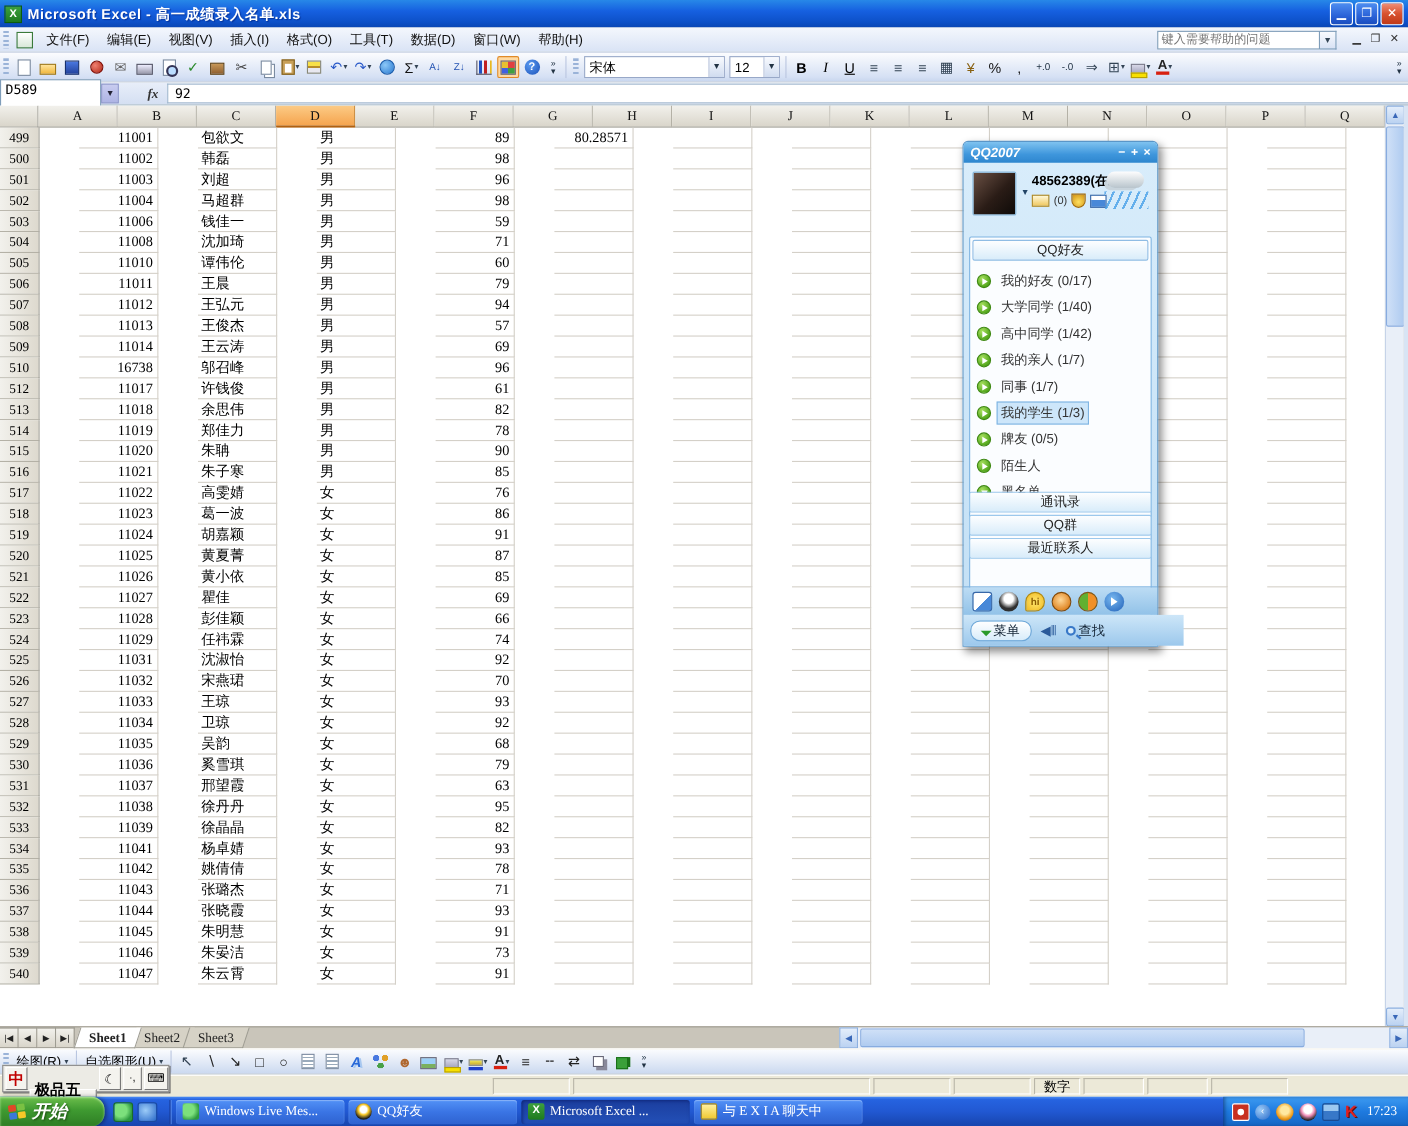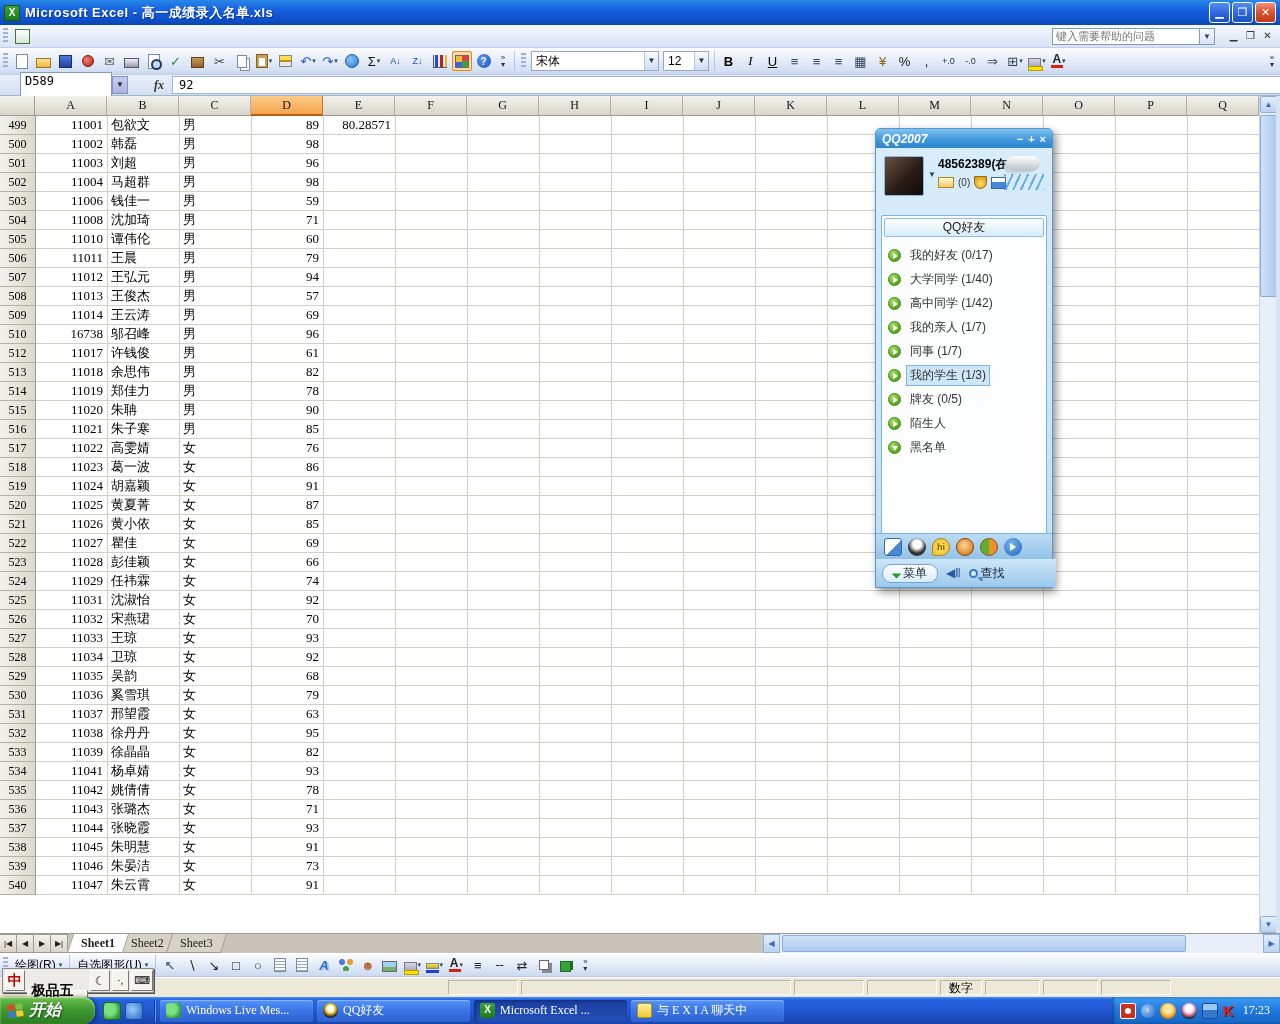--- a/index.html
+++ b/index.html
@@ -79,36 +79,36 @@
     font-size:12px; padding-left:4px; margin:0 2px; }
   .fmt-select .dd { margin-left:auto; width:14px; height:18px; background:linear-gradient(#F8FAFE,#D0DCF0);
     border-left:1px solid #B8C4DC; font-size:8px; text-align:center; line-height:17px; color:#234; }
   .f-b{font-weight:bold;} .f-i{font-style:italic;font-family:"Liberation Serif",serif;} .f-u{text-decoration:underline;}
   .small-glyph{font-size:9px;}
 
   
   .formulabar { left:0; top:75px; width:1280px; height:21px; background:linear-gradient(#E8EEF9,#D4DFF2);
     display:flex; align-items:center; border-bottom:1px solid #9EB6CE; }
   .namebox { width:92px; height:26px; background:#fff; border:1px solid #7F9DB9; font-size:12px; padding:1px 4px;
-    margin-left:20px; font-family:"DejaVu Sans Mono",monospace; }
+    margin-left:0; font-family:"DejaVu Sans Mono",monospace; }
   .namedd { width:16px; height:18px; background:linear-gradient(#C8CCF0,#AEB4E4); border:1px solid #8890C8;
     font-size:8px; text-align:center; line-height:16px; color:#223; }
   .fxlab { font-size:12px; font-style:italic; font-family:"Liberation Serif",serif; font-weight:bold; color:#333; margin:0 8px 0 26px; }
   .formula-area { flex:1; height:18px; background:#fff; border:1px solid #9EB6CE; border-right:none; font-size:12px;
     padding:1px 6px; font-family:"DejaVu Sans Mono",monospace; }
 
   
   .gridwrap { left:0; top:96px; width:1259px; height:837px; background:#fff; overflow:hidden; }
   .hdr-row { display:flex; height:20px; }
   .corner { width:36px; height:20px; background:linear-gradient(#F2F1EC,#D9D5CA); border-right:1px solid #9E9C92; border-bottom:1px solid #9E9C92; }
   .colhdr { width:72px; height:20px; flex:0 0 72px; background:linear-gradient(#F2F1EC,#D9D5CA);
     border-right:1px solid #B4B1A6; border-bottom:1px solid #9E9C92; text-align:center; font-size:12px; line-height:19px;
     font-family:"Liberation Serif","DejaVu Serif",serif; color:#111; }
   .colhdr.sel { background:linear-gradient(#FCCB86,#F5A44E); border-right:1px solid #C07820; border-bottom:2px solid #B06010; }
-  .grow { display:flex; height:19px; }
+  .grow { display:flex; height:19px;gap:36px; }
   .rowhdr { width:36px; flex:0 0 36px; background:linear-gradient(90deg,#F2F1EC,#DDD9CE); border-right:1px solid #9E9C92;
     border-bottom:1px solid #B4B1A6; text-align:center; font-size:12px; line-height:18px;
     font-family:"Liberation Serif","DejaVu Serif",serif; }
   .cell { width:72px; flex:0 0 72px; border-right:1px solid #D4D0C8; border-bottom:1px solid #D4D0C8; font-size:13px;
     line-height:18px; font-family:"Liberation Serif","DejaVu Serif",serif; color:#000; white-space:nowrap; overflow:hidden; }
   .cell.al-r { text-align:right; padding-right:4px; }
   .cell.al-l { text-align:left; padding-left:3px; }
 
   
   .vscroll { left:1259px; top:96px; width:17px; height:837px; background:#E9EFF8; border-left:1px solid #C6D3E8; }
@@ -228,21 +228,21 @@
     display:flex; align-items:center; gap:6px; padding:0 8px; border-top:1px solid #7FB4E2; }
   .qq-ic { width:18px; height:18px; border-radius:3px; }
   .qic-notes { background:linear-gradient(135deg,#fff 0 55%,#4888D8 55%); border:1px solid #3868A8; }
   .qic-penguin { border-radius:50%; background:radial-gradient(circle at 50% 35%,#fff 28%,#303030 60%); }
   .qic-hi { border-radius:50% 50% 50% 10%; background:radial-gradient(#FFE870,#F0B820); border:1px solid #B08810; color:#8A5A00;
     font-size:9px; font-weight:bold; text-align:center; line-height:16px; }
   .qic-pet { border-radius:50%; background:radial-gradient(circle at 45% 40%,#FFD898,#E08828 70%,#A05810); border:1px solid #804808; }
   .qic-music { border-radius:50%; background:conic-gradient(#F09028 0 50%,#60B030 50%); border:1px solid #805818; }
   .qic-play { border-radius:50%; background:radial-gradient(circle at 40% 35%,#78B8F0,#2060B8); position:relative; }
   .qic-play::after { content:""; position:absolute; left:6px; top:5px; border-left:6px solid #fff; border-top:4px solid transparent; border-bottom:4px solid transparent; }
-  .qq-bottom { position:absolute; left:0; top:430px; width:180px; height:28px; background:linear-gradient(#CDE6F8,#9CC8EC);
+  .qq-bottom { position:absolute; left:0; top:430px; width:200px; height:28px; background:linear-gradient(#CDE6F8,#9CC8EC);
     display:flex; align-items:center; padding:0 6px; gap:8px; }
   .qq-menu-btn { width:56px; height:19px; border-radius:9px; background:linear-gradient(#FFFFFF,#D8ECFA); border:1px solid #6FA8D8;
     display:flex; align-items:center; justify-content:center; gap:3px; font-size:12px; color:#123; }
   .qq-menu-arrow { width:0; height:0; border-bottom:7px solid #2A9A2A; border-right:7px solid transparent; transform:rotate(-45deg); }
   .qq-speaker { font-size:12px; color:#2A5A9A; }
   .qq-find { display:flex; align-items:center; gap:3px; font-size:12px; color:#123; }
   .qq-mag { width:9px; height:9px; border:2px solid #3878C8; border-radius:50%; position:relative; background:#D8ECFA; }
   .qq-mag::after { content:""; position:absolute; left:7px; top:7px; width:5px; height:2px; background:#3878C8; transform:rotate(40deg); }
 </style>
 </head>
@@ -256,20 +256,21 @@
     <div class="winbtns">
       <div class="wbtn">▁</div>
       <div class="wbtn">❐</div>
       <div class="wbtn close">✕</div>
     </div>
   </div>
 
   <div class="abs menubar">
     <div class="grip"></div>
     <div class="mini-sheet"></div>
+    <span><span class="menu-item">文件(F)</span><span class="menu-item">编辑(E)</span><span class="menu-item">视图(V)</span><span class="menu-item">插入(I)</span><span class="menu-item">格式(O)</span><span class="menu-item">工具(T)</span><span class="menu-item">数据(D)</span><span class="menu-item">窗口(W)</span><span class="menu-item">帮助(H)</span></span>
     <div class="help-box">
       <input class="help-input" placeholder="键入需要帮助的问题" style="">
       <div class="help-dd">▼</div>
     </div>
     <div class="doc-btns">
       <div class="doc-btn">▁</div>
       <div class="doc-btn">❐</div>
       <div class="doc-btn">✕</div>
     </div>
   </div>
@@ -1504,20 +1505,26 @@
           <div class="qq-group">
             <span class="qq-arrow"></span>
             <span class="qq-glabel">陌生人</span>
           </div>
           <div class="qq-group">
             <span class="qq-arrow down"></span>
             <span class="qq-glabel">黑名单</span>
           </div>
         </div>
     </div>
+    <div class="qq-btns" style="top:318px;position:absolute;left:5px;width:166px">
+
+    <div class="qq-btn">通讯录</div>
+        <div class="qq-btn">QQ群</div>
+        <div class="qq-btn">最近联系人</div>
+      </div>
     <div class="qq-iconrow">
       <span class="qq-ic qic-notes"></span>
       <span class="qq-ic qic-penguin"></span>
       <span class="qq-ic qic-hi">hi</span>
       <span class="qq-ic qic-pet"></span>
       <span class="qq-ic qic-music"></span>
       <span class="qq-ic qic-play"></span>
     </div>
     <div class="qq-bottom">
       <div class="qq-menu-btn">

